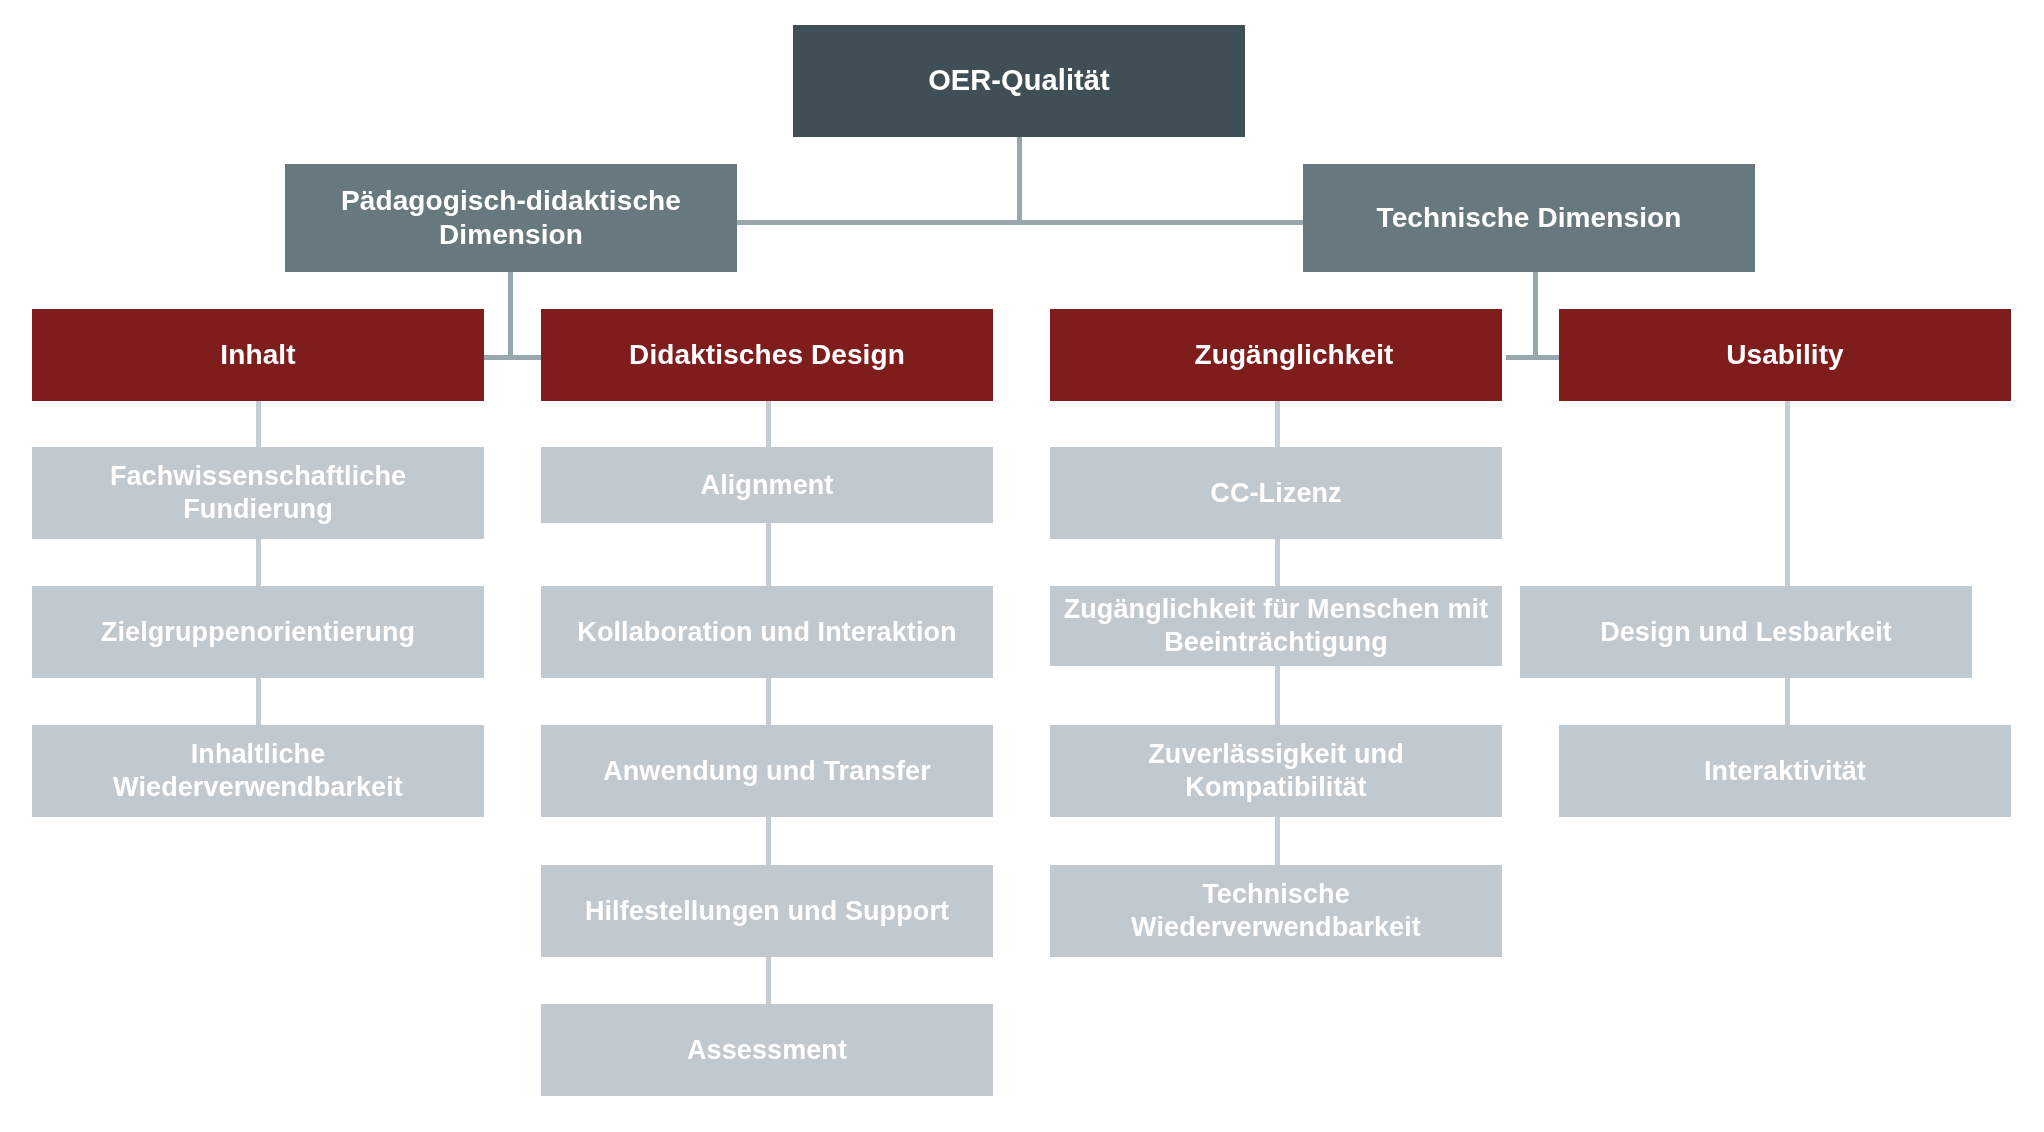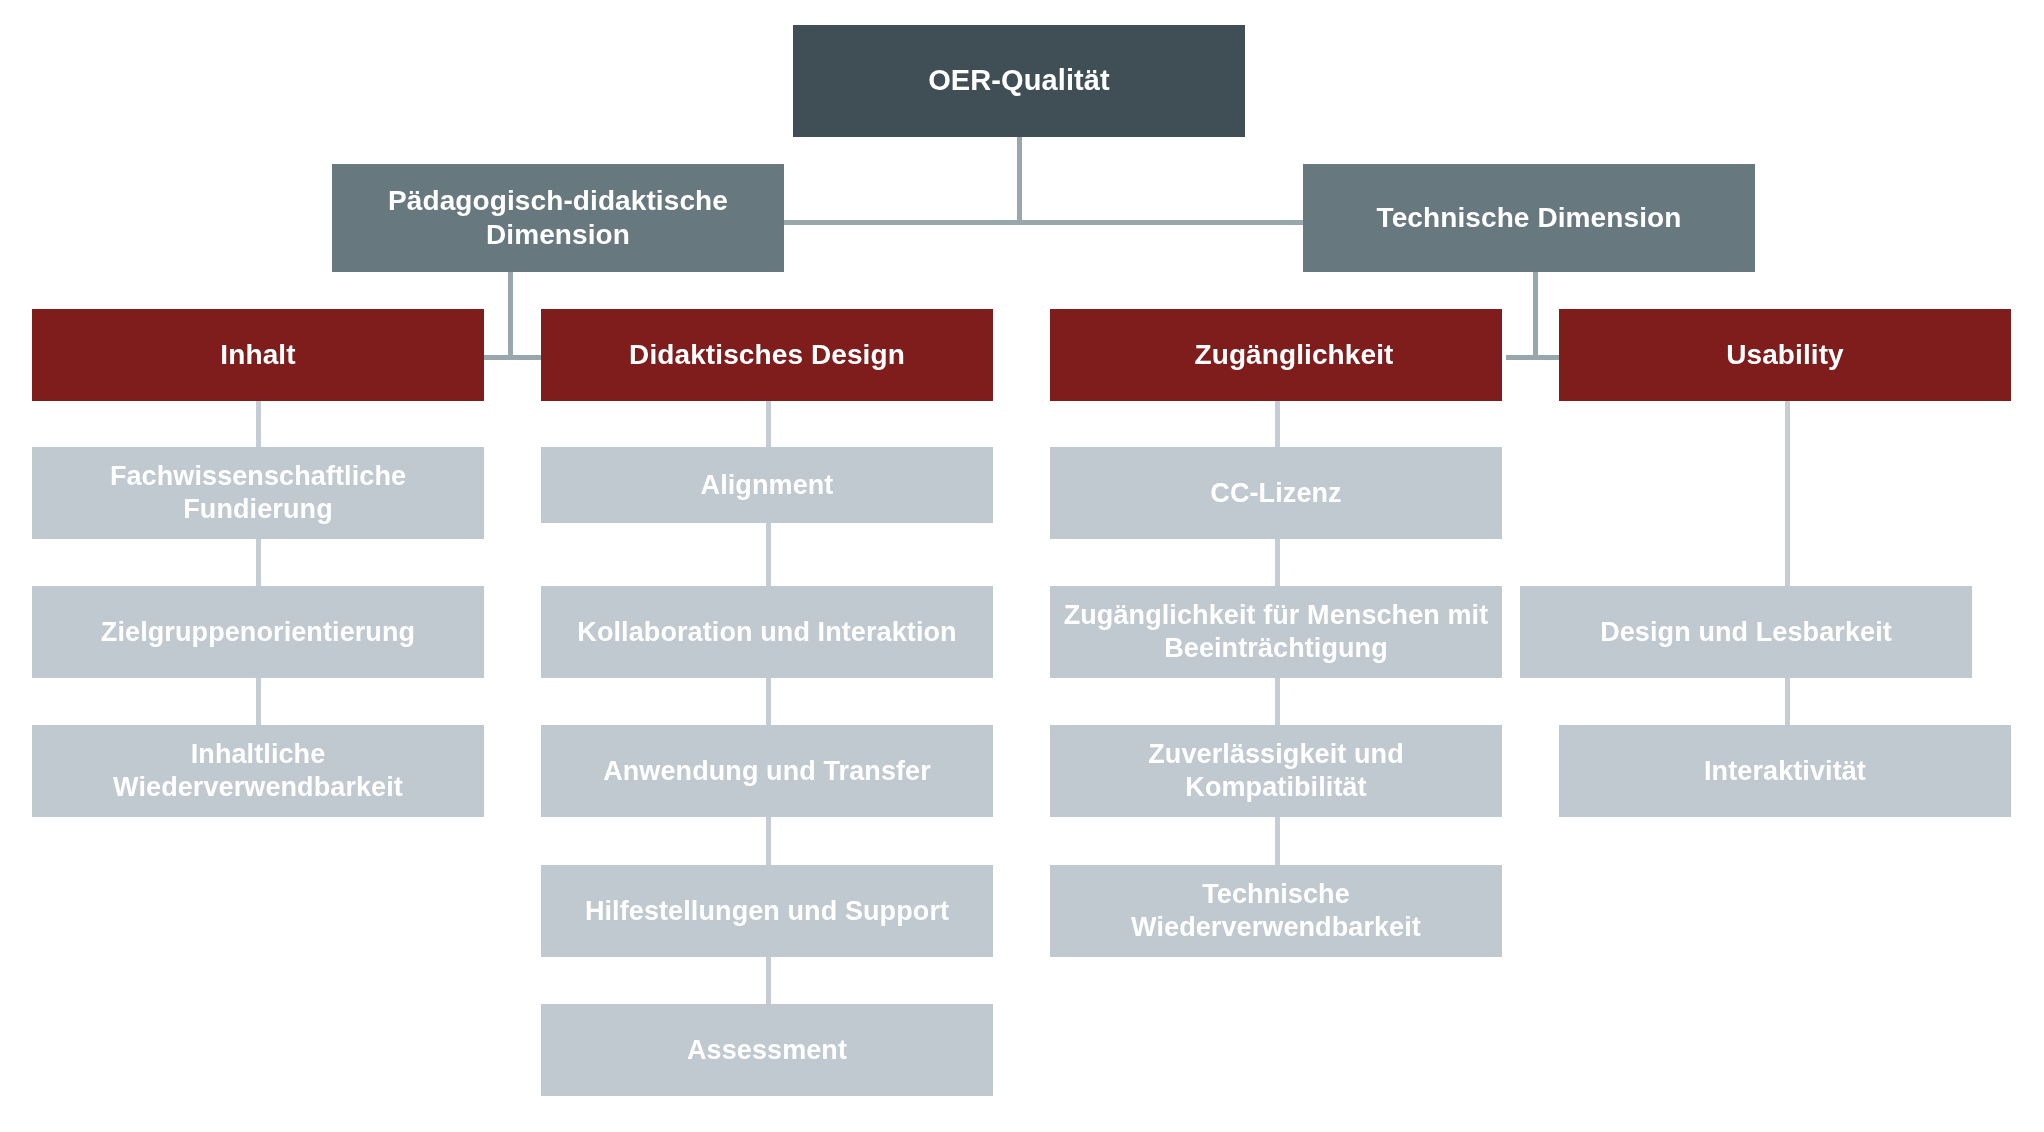--- a/index.html
+++ b/index.html
@@ -80,21 +80,21 @@
   <div class="conn v light" style="left:256px; top:400px; height:408px;"></div>
 
   <div class="conn v light" style="left:766px; top:400px; height:682px;"></div>
 
   <div class="conn v light" style="left:1275px; top:400px; height:545px;"></div>
 
   <div class="conn v light" style="left:1785px; top:400px; height:408px;"></div>
 
   <div class="node level-root" style="left:793px; top:25px; width:452px; height:112px;">OER-Qualität</div>
 
-  <div class="node level-dim" style="left:285px; top:164px; width:452px; height:108px;margin-left:47px;">Pädagogisch-didaktische Dimension</div>
+  <div class="node level-dim" style="left:285px; top:164px; width:452px; height:108px;">Pädagogisch-didaktische Dimension</div>
 
   <div class="node level-dim" style="left:1303px; top:164px; width:452px; height:108px;">Technische Dimension</div>
 
   <div class="node level-cat" style="left:32px; top:309px; width:452px; height:92px;">Inhalt</div>
 
   <div class="node level-cat" style="left:541px; top:309px; width:452px; height:92px;">Didaktisches Design</div>
 
   <div class="node level-cat" style="left:1050px; top:309px; width:452px; height:92px;padding-left:46px;">Zugänglichkeit</div>
 
   <div class="node level-cat" style="left:1559px; top:309px; width:452px; height:92px;">Usability</div>
@@ -110,21 +110,21 @@
   <div class="node level-leaf" style="left:541px; top:586px; width:452px; height:92px;">Kollaboration und Interaktion</div>
 
   <div class="node level-leaf" style="left:541px; top:725px; width:452px; height:92px;">Anwendung und Transfer</div>
 
   <div class="node level-leaf" style="left:541px; top:865px; width:452px; height:92px;">Hilfestellungen und Support</div>
 
   <div class="node level-leaf" style="left:541px; top:1004px; width:452px; height:92px;">Assessment</div>
 
   <div class="node level-leaf" style="left:1050px; top:447px; width:452px; height:92px;">CC-Lizenz</div>
 
-  <div class="node level-leaf" style="left:1050px; top:586px; width:452px; height:92px;">Zugänglichkeit für Menschen mit Beeinträchtigung</div>
+  <div class="node level-leaf" style="left:1050px; top:586px; width:452px; height:80px;">Zugänglichkeit für Menschen mit Beeinträchtigung</div>
 
   <div class="node level-leaf" style="left:1050px; top:725px; width:452px; height:92px;">Zuverlässigkeit und Kompatibilität</div>
 
   <div class="node level-leaf" style="left:1050px; top:865px; width:452px; height:92px;">Technische Wiederverwendbarkeit</div>
 
 
   <div class="node level-leaf" style="left:1520px; top:586px; width:452px; height:92px;">Design und Lesbarkeit</div>
 
   <div class="node level-leaf" style="left:1559px; top:725px; width:452px; height:92px;">Interaktivität</div>
 

